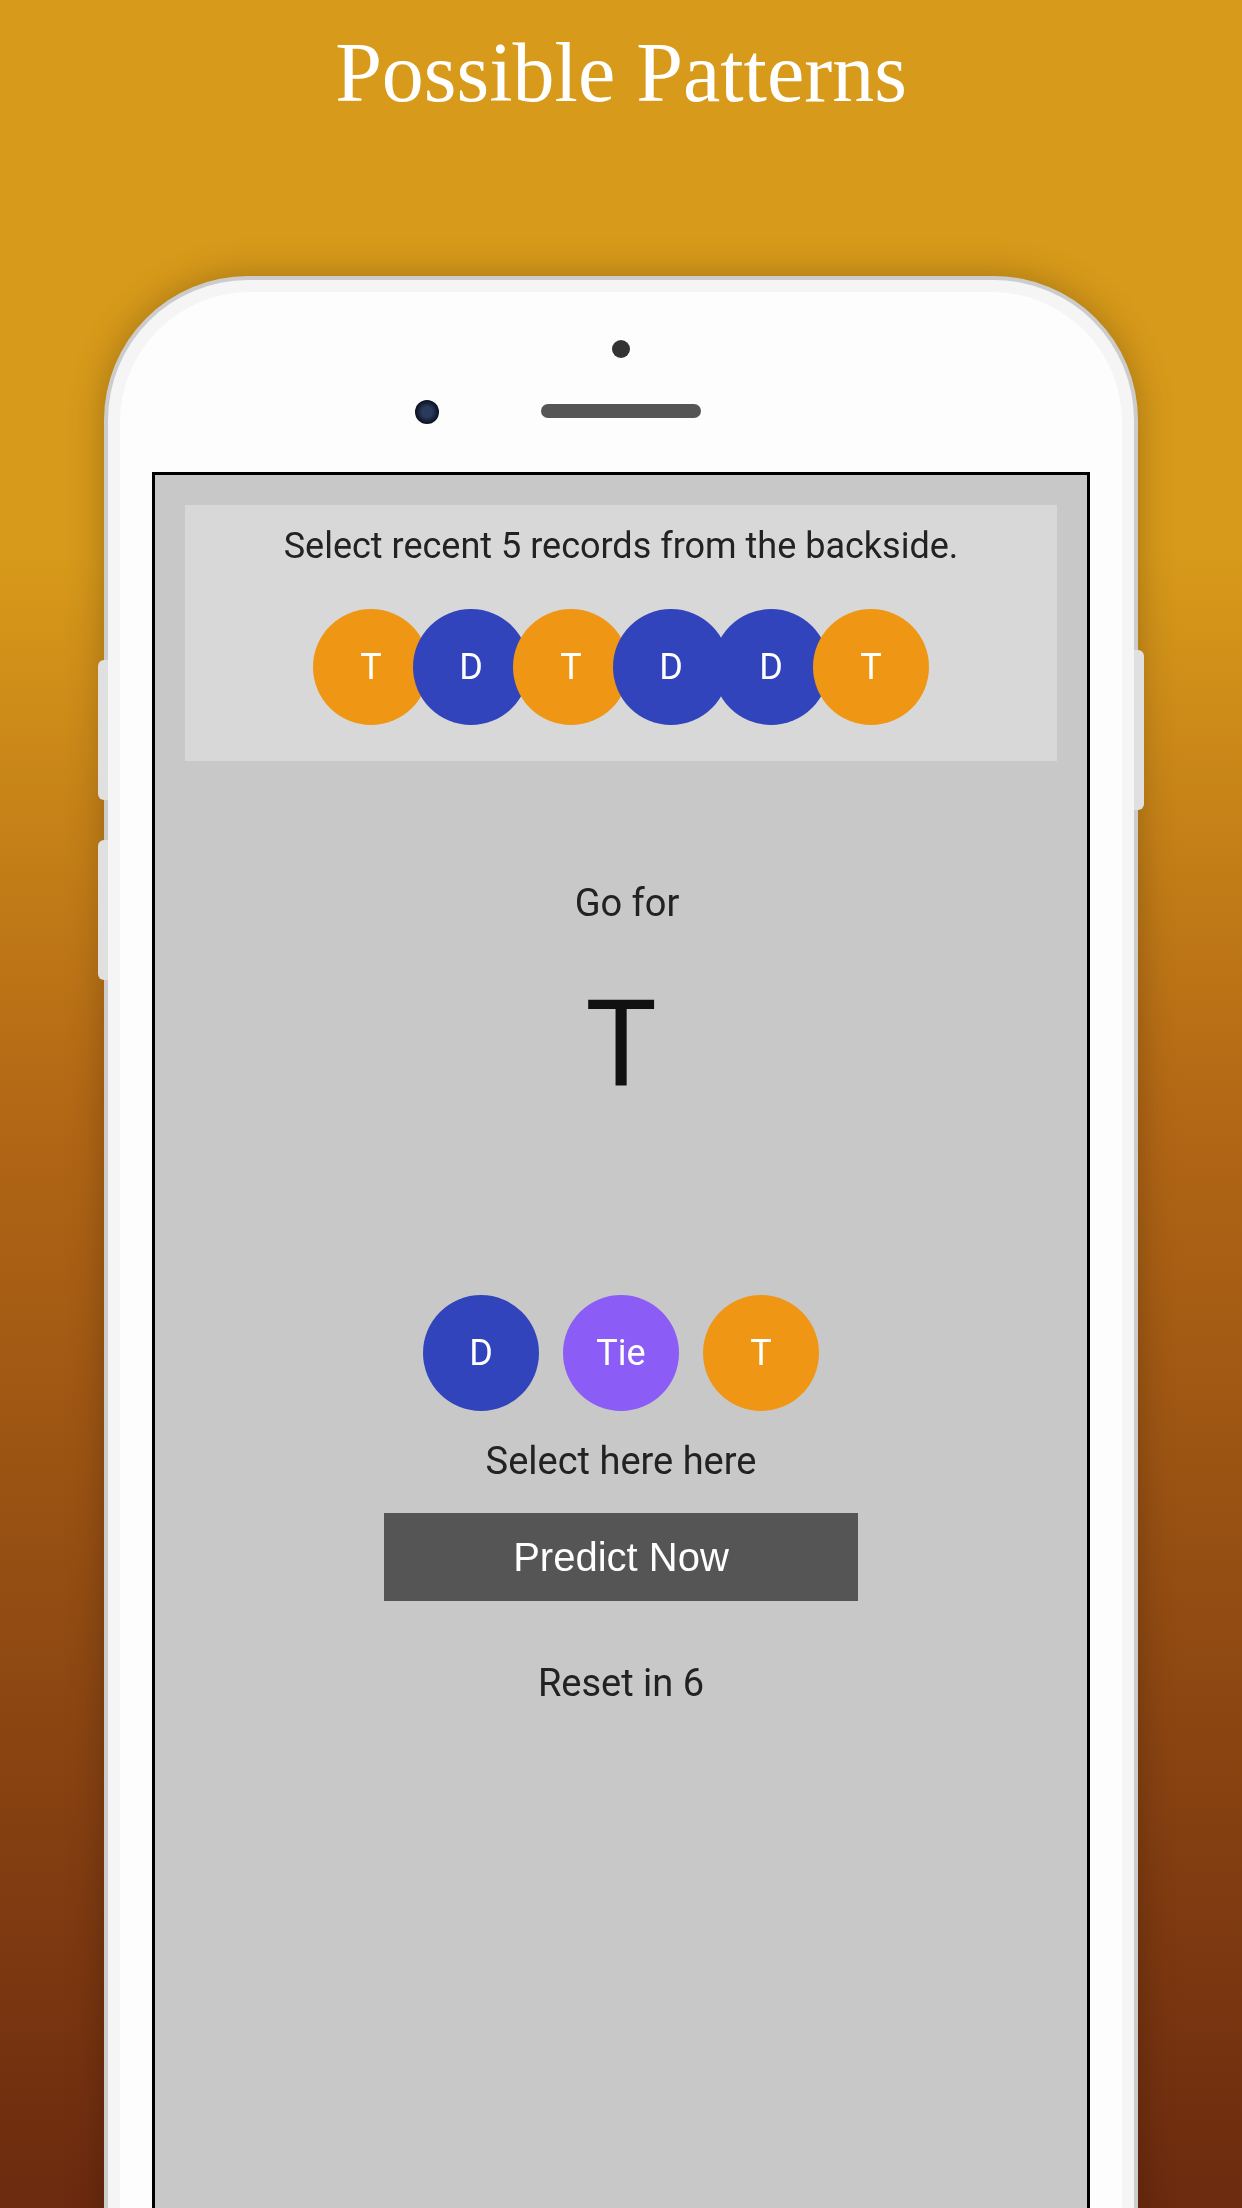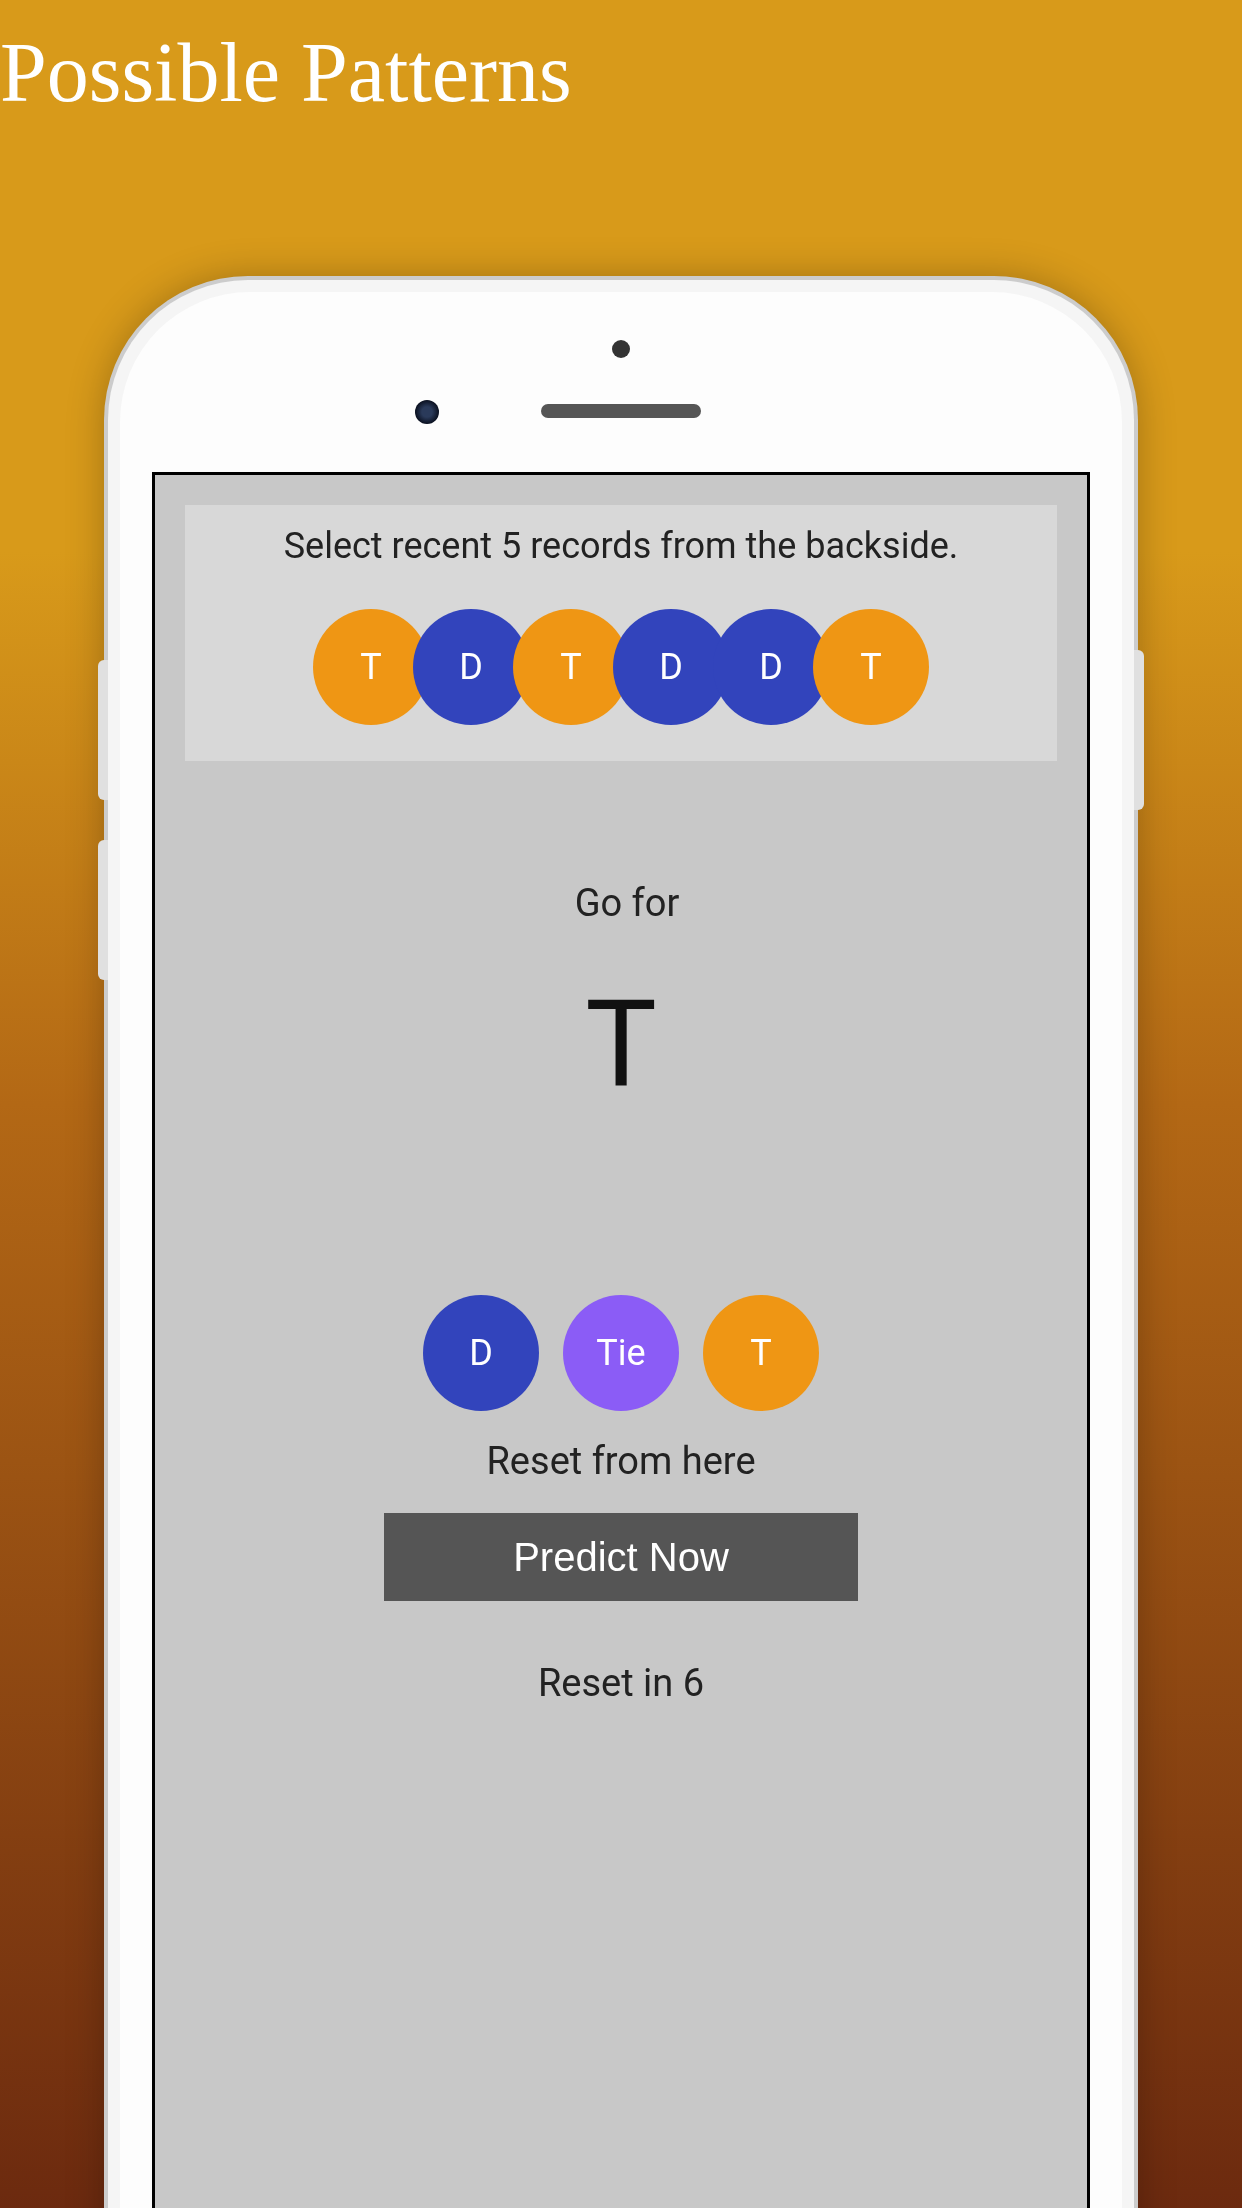--- a/index.html
+++ b/index.html
@@ -8,20 +8,21 @@
       height: 2208px;
       background: linear-gradient(to bottom, #d89a1a 0%, #d89a1a 25%, #b36815 50%, #6c2a0f 100%);
       font-family: -apple-system, BlinkMacSystemFont, "Segoe UI", Roboto, sans-serif;
       position: relative;
       overflow: hidden;
     }
     .page-title {
       color: #fff;
       font-family: Georgia, "Times New Roman", serif;
       font-size: 84px;
+      text-align: center;
       padding-top: 24px;
       font-weight: 400;
     }
     .phone-frame {
       position: absolute;
       top: 280px;
       left: 108px;
       width: 1026px;
       height: 2000px;
       background: #f5f5f5;
@@ -211,21 +212,21 @@
         <div class="go-for-label">Go for</div>
         <div class="go-for-value">T</div>
       </div>
 
       <div class="select-row">
         <div class="select-circle c-blue">D</div>
         <div class="select-circle c-green">Tie</div>
         <div class="select-circle c-orange">T</div>
       </div>
 
-      <div class="select-label">Reset from here</div>
+      <div class="select-label">Select here here</div>
 
       <button class="predict-button">Predict Now</button>
 
       <div class="reset-label">Reset in 6</div>
 
     </div>
   </div>
 </div>
 
 </body></html>

